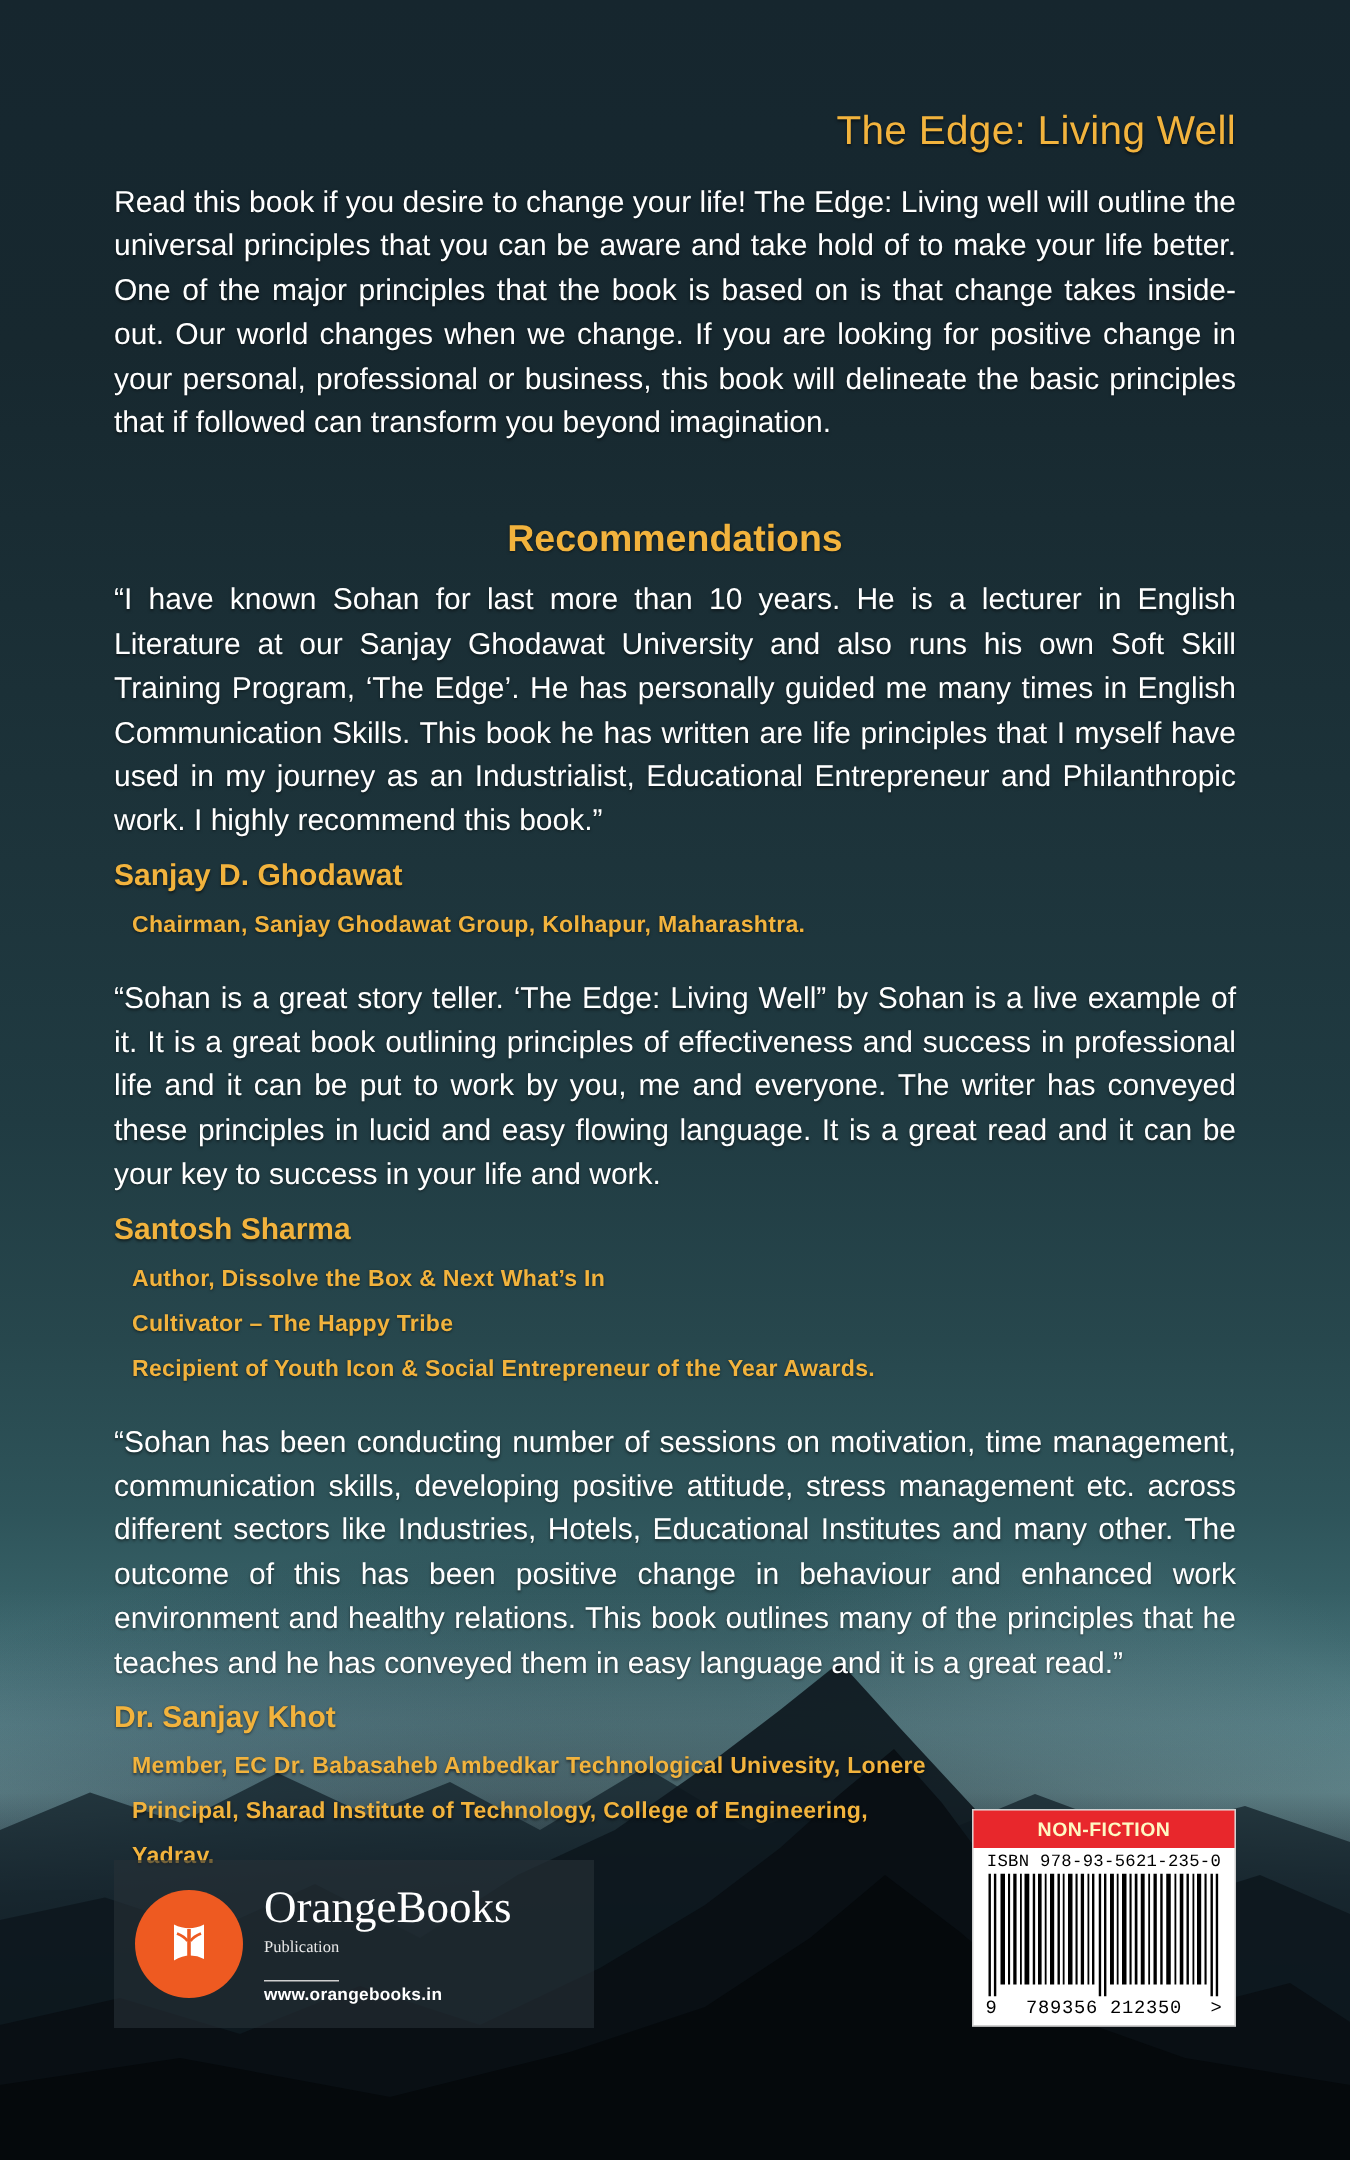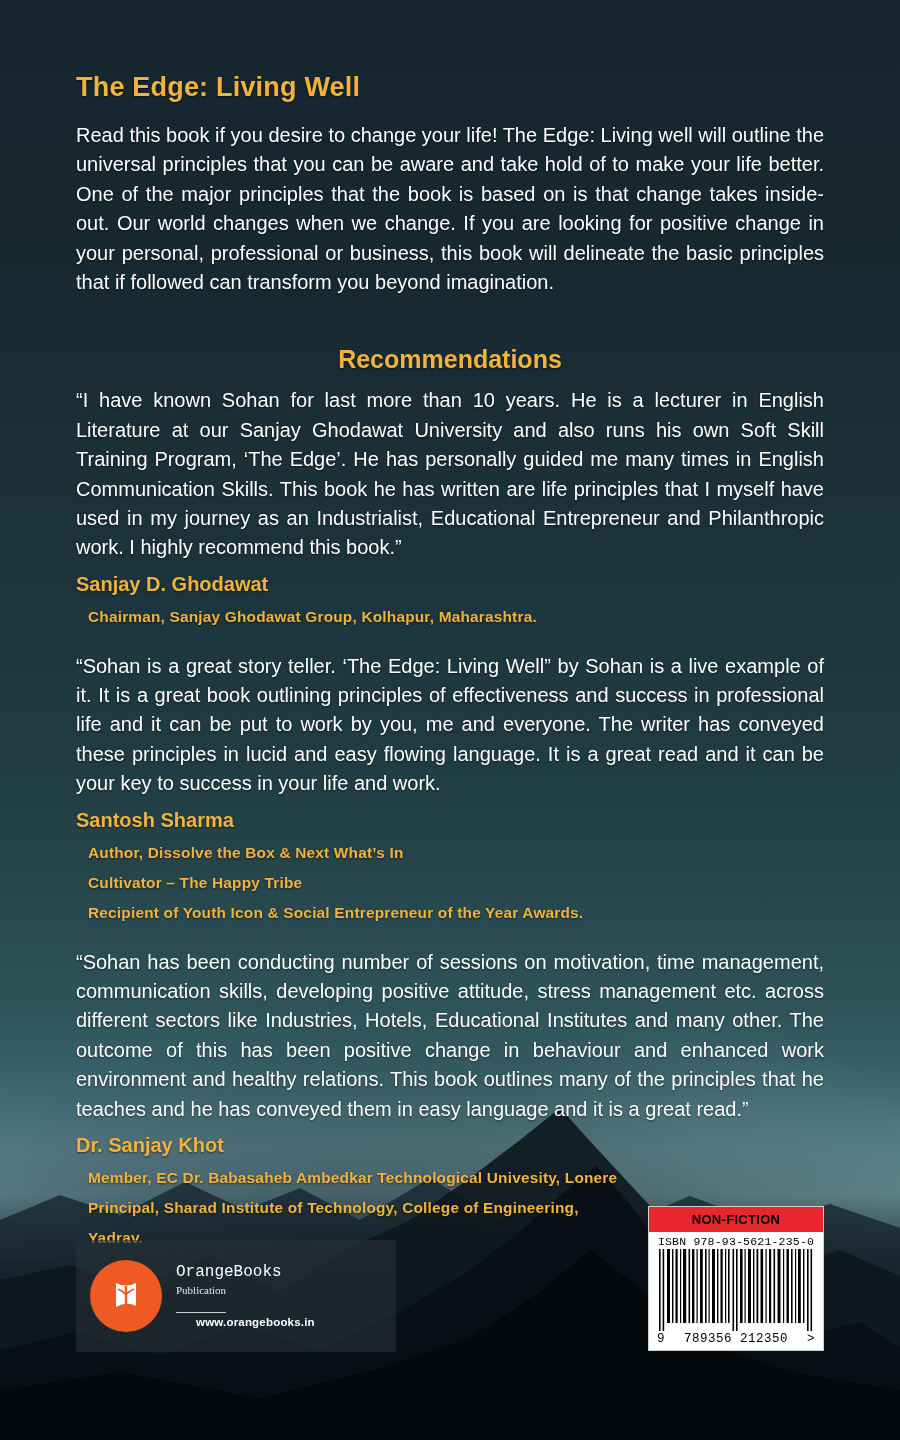--- a/index.html
+++ b/index.html
@@ -62,23 +62,23 @@
   .content {
     position: absolute;
     left: 0; top: 0;
     width: 900px;
     padding: 72px 76px 0 76px;
     color: #ffffff;
   }
 
   h1.title {
     margin: 0 0 18px 0;
-    text-align: left;
+    text-align: right;
     font-size: 27px;
-    font-weight: bold;
+    font-weight: normal;
     color: #f2b33d;
     letter-spacing: 0.2px;
     text-shadow: 0 1px 2px rgba(0,0,0,0.55);
   }
 
   h2.section {
     margin: 48px 0 12px 0;
     text-align: center;
     font-size: 25px;
     font-weight: bold;
@@ -128,41 +128,40 @@
   }
   .pub-mark {
     width: 72px; height: 72px;
     border-radius: 50%;
     background: #ee5a21;
     display: flex; align-items: center; justify-content: center;
     flex: 0 0 auto;
   }
   .pub-text { margin-left: 14px; }
   .pub-name {
-    font-size: 16px;
-    color: #ffffff;
-    font-family: Liberation Mono, monospace;
+    font-size: 30px;
+    color: #ffffff;
+    font-family: Liberation Serif, serif;
     line-height: 1.05;
   }
   .pub-sub {
     font-size: 11px;
     color: #e8e8e8;
     font-family: "Liberation Serif", serif;
     border-bottom: 1px solid #cfcfcf;
     display: inline-block;
     padding-bottom: 16px;
     line-height: 1.1;
   }
   .pub-url {
     font-size: 11.5px;
     font-weight: bold;
     color: #ffffff;
     letter-spacing: 0.2px;
     margin-top: 3px;
-    margin-left: 20px;
   }
 
   
   .ebook-note {
     position: absolute;
     left: 648px;
     top: 1186px;
     width: 176px;
     display: flex;
     align-items: center;
@@ -180,21 +179,21 @@
     position: absolute;
     left: 648px;
     top: 1206px;
     width: 176px;
     background: #ffffff;
     padding: 0;
     border: 1px solid #d0d0d0;
   }
   .nonfiction {
     background: #e8272c;
-    color: #000000;
+    color: #fef9c3;
     font-size: 13px;
     font-weight: bold;
     text-align: center;
     padding: 5px 0 5px 0;
     letter-spacing: 0.3px;
   }
   .isbn-text {
     text-align: center;
     font-family: "Liberation Mono", monospace;
     font-size: 11.5px;

